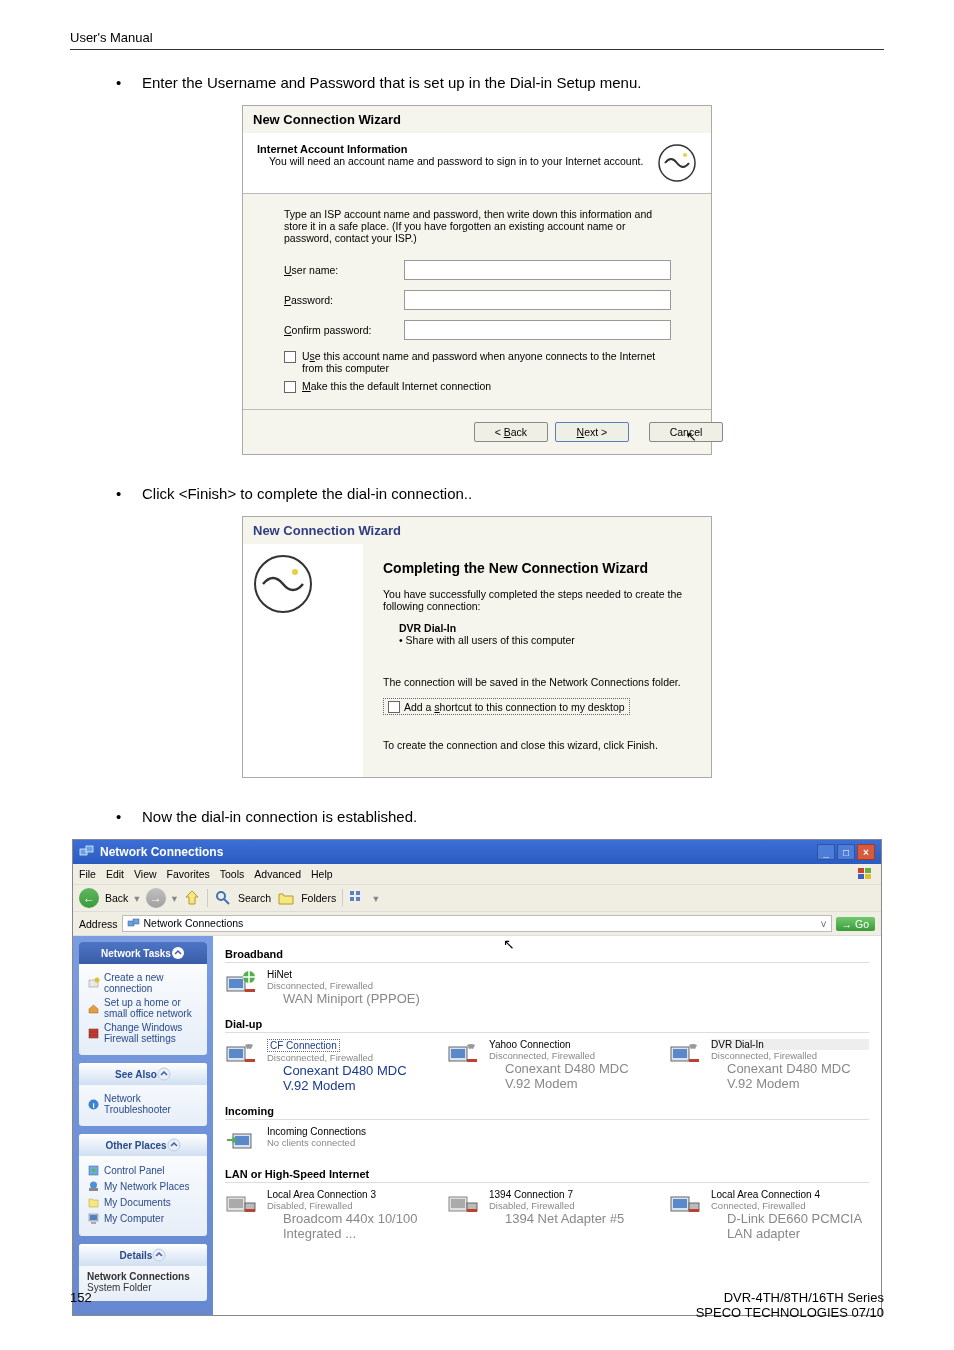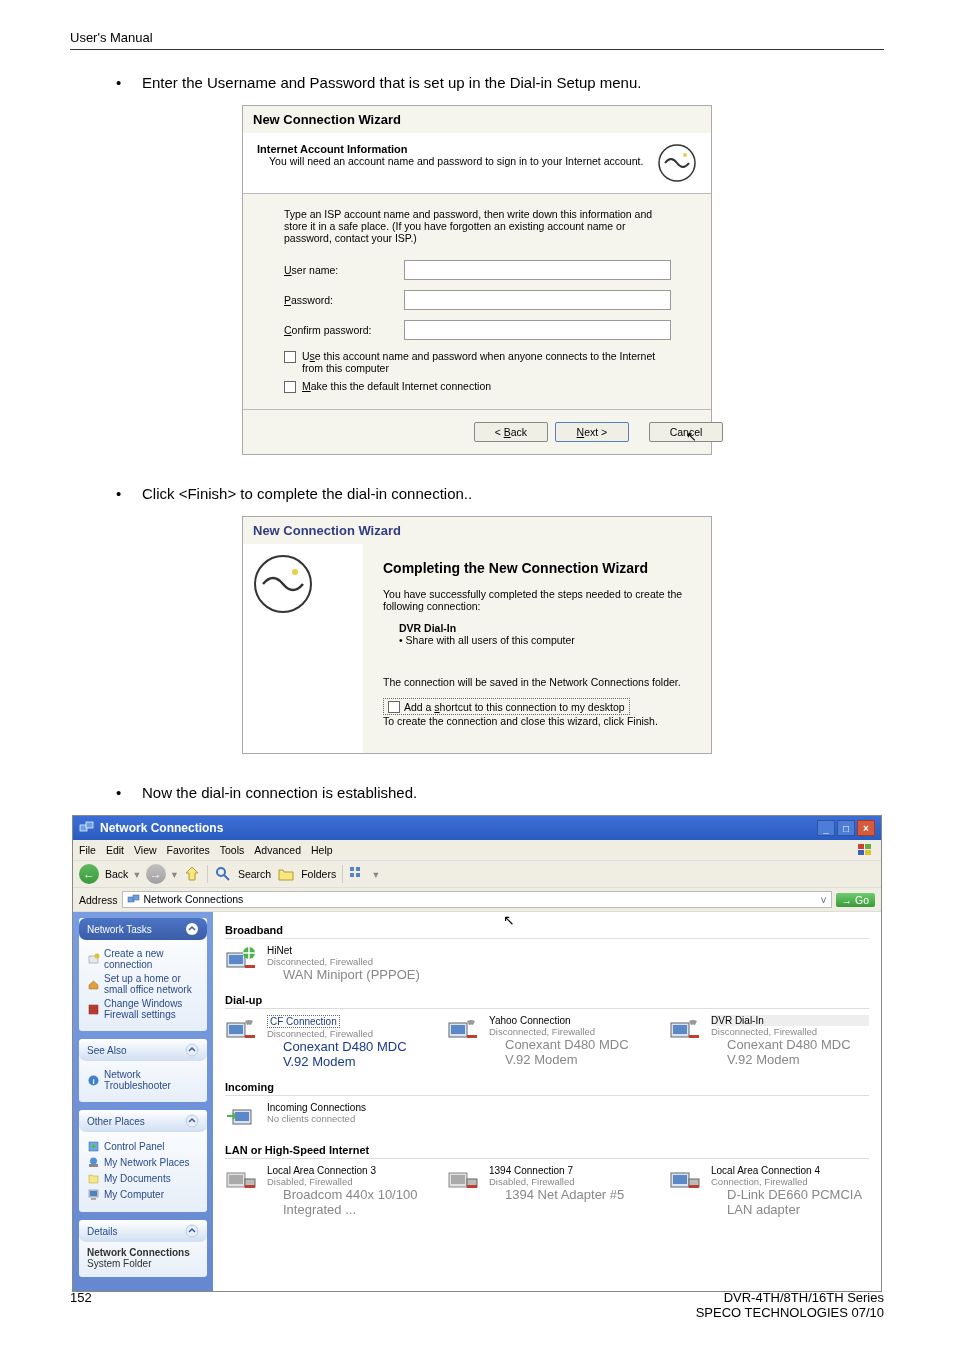--- a/index.html
+++ b/index.html
@@ -265,27 +265,26 @@
   }
   .sb-panel {
     background: linear-gradient(to bottom, #fff, #e6eef8);
     border-radius: 3px;
     margin-bottom: 8px;
     overflow: hidden;
   }
   .sb-panel-head {
     background: linear-gradient(to bottom, #fff, #d0dff2);
     padding: 4px 8px;
-    font-weight: normal;
+    font-weight: bold;
     color: #2a4a8a;
     display: flex;
-    justify-content: space-between;
+    justify-content: center;
     align-items: center;
     font-size: 10px;
-    border-radius: 7px;
   }
   .sb-panel-head.dark {
     background: linear-gradient(to bottom, #4d74c5, #3a5da8);
     color: #fff;
   }
   .sb-panel-body { padding: 5px 8px 8px 8px; }
   .sb-link { color: #2a4a8a; font-size: 10px; margin: 3px 0; display: flex; align-items: center; gap: 4px; }
   .sb-icon { width: 13px; height: 13px; display: inline-flex; align-items: center; justify-content: center; flex-shrink: 0; }
 
   .nc-main {
@@ -408,21 +407,21 @@
       <div class="wizard2-text">You have successfully completed the steps needed to create the following connection:</div>
       <div class="wizard2-text" style="padding-left:16px">
         <div style="font-weight:bold">DVR Dial-In</div>
         <div>• <span>Share with all users of this computer</span></div>
       </div>
       <div class="wizard2-text" style="margin-top:30px">The connection will be saved in the Network Connections folder.</div>
       <div class="dotted-box">
         <div class="checkbox" style="margin-right:4px"></div>
         <span>Add a <span class="underline">s</span>hortcut to this connection to my desktop</span>
       </div>
-      <div class="wizard2-text" style="margin-top:0">To create the connection and close this wizard, click Finish.</div>
+      <div class="wizard2-text" style="margin-top:24px">To create the connection and close this wizard, click Finish.</div>
     </div>
   </div>
 </div>
 
 <p class="body-text">
   <span class="bullet">•</span><span>Now the dial-in connection is established.</span>
 </p>
 
 <div class="nc-window">
   <div class="nc-titlebar">
@@ -756,21 +755,21 @@
           <div class="conn-icon">
               <svg width="32" height="30" viewBox="0 0 32 30">
                 <rect x="2" y="8" width="18" height="14" fill="#d8e4f4" stroke="#666"></rect>
                 <rect x="4" y="10" width="14" height="9" fill="#5a88c8"></rect>
                 <rect x="20" y="14" width="10" height="8" fill="#bbb" stroke="#666"></rect>
                 <rect x="20" y="20" width="10" height="3" fill="#c04030"></rect>
               </svg>
             </div>
           <div class="conn-text">
             <div class="conn-name">Local Area Connection 4</div>
-            <div class="conn-status">Connection, Firewalled</div>
+            <div class="conn-status">Connected, Firewalled</div>
             <div class="conn-dev">D-Link DE660 PCMCIA LAN adapter</div>
           </div>
         </div>
       </div>
     </div>
   </div>
 </div>
 
 <div class="footer">
   <div>152</div>

